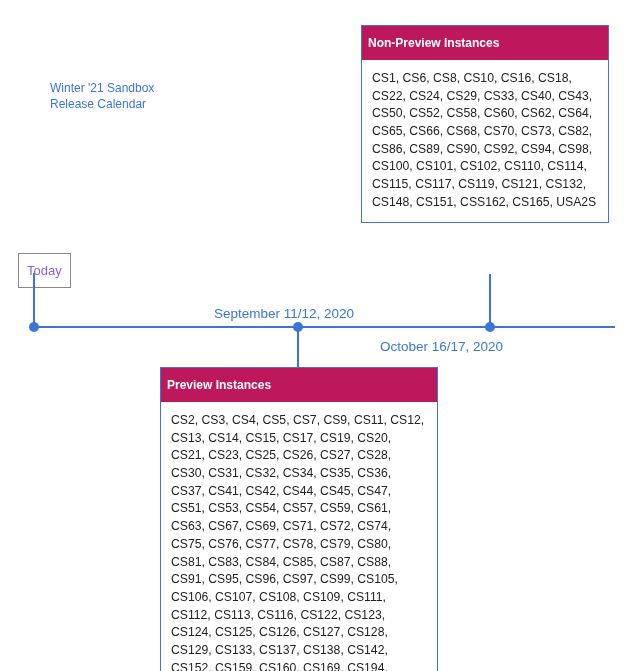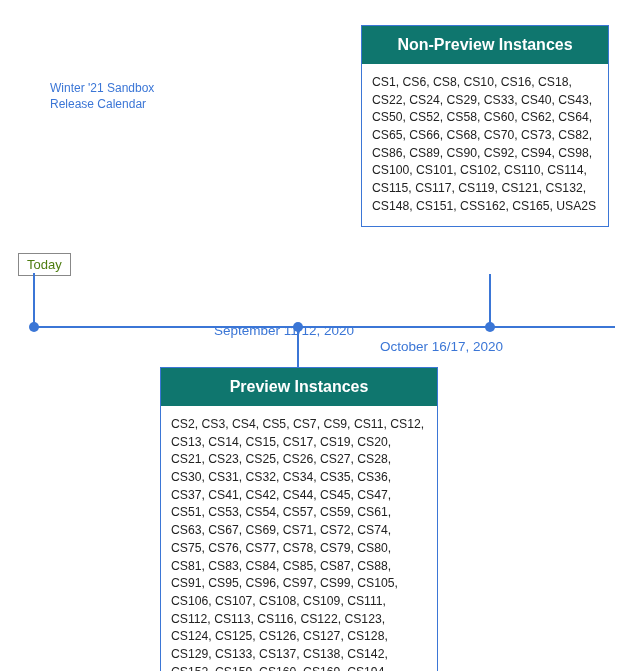--- a/index.html
+++ b/index.html
@@ -26,23 +26,23 @@
     font-size: 12px;
     line-height: 1.35;
     font-weight: 400;
   }
   .today {
     position: absolute;
     left: 18px;
     top: 253px;
     border: 1px solid #888;
     background: #fff;
-    padding: 3px 8px;
+    padding: 9px 8px;
     font-size: 13px;
-    color: #4d7c0f;
+    color: #8b5cf6;
   }
   .timeline {
     position: absolute;
     left: 30px;
     top: 326px;
     width: 585px;
     height: 0;
     border-top: 2px solid #3b76d6;
   }
   .dot {
@@ -65,25 +65,24 @@
     white-space: nowrap;
   }
   .box {
     position: absolute;
     border: 1px solid #3b76d6;
     background: #fff;
     display: flex;
     flex-direction: column;
   }
   .box-header {
-    background: #0f766e;
+    background: #be185d;
     color: #fff;
-    text-align: center;
     padding: 10px 6px;
-    font-size: 16px;
+    font-size: 12px;
     font-weight: 600;
   }
   .box-body {
     padding: 10px 10px;
     font-size: 12.2px;
     line-height: 1.45;
     color: #222;
     text-align: left;
   }
 </style>
@@ -105,21 +104,21 @@
   <div class="dot" style="left:29px;"></div>
   <div class="dot" style="left:293px;"></div>
   <div class="dot" style="left:485px;"></div>
 
   <div class="box" style="left:361px; top:25px; width:248px;">
     <div class="box-header">Non-Preview Instances</div>
     <div class="box-body" id="nonpreview-body">CS1, CS6, CS8, CS10, CS16, CS18, CS22, CS24, CS29, CS33, CS40, CS43, CS50, CS52, CS58, CS60, CS62, CS64, CS65, CS66, CS68, CS70, CS73, CS82, CS86, CS89, CS90, CS92, CS94, CS98, CS100, CS101, CS102, CS110, CS114, CS115, CS117, CS119, CS121, CS132, CS148, CS151, CSS162, CS165, USA2S</div>
   </div>
   <div class="connector" style="left:489px; top:274px; height:52px;"></div>
 
-  <div class="date-label" style="left:214px; top:306px;margin-top:17px;">September 11/12, 2020</div>
+  <div class="date-label" style="left:214px; top:306px;">September 11/12, 2020</div>
   <div class="date-label" style="left:380px; top:339px;">October 16/17, 2020</div>
 
   <div class="connector" style="left:297px; top:327px; height:40px;"></div>
   <div class="box" style="left:160px; top:367px; width:278px;">
     <div class="box-header">Preview Instances</div>
     <div class="box-body" id="preview-body">CS2, CS3, CS4, CS5, CS7, CS9, CS11, CS12, CS13, CS14, CS15, CS17, CS19, CS20, CS21, CS23, CS25, CS26, CS27, CS28, CS30, CS31, CS32, CS34, CS35, CS36, CS37, CS41, CS42, CS44, CS45, CS47, CS51, CS53, CS54, CS57, CS59, CS61, CS63, CS67, CS69, CS71, CS72, CS74, CS75, CS76, CS77, CS78, CS79, CS80, CS81, CS83, CS84, CS85, CS87, CS88, CS91, CS95, CS96, CS97, CS99, CS105, CS106, CS107, CS108, CS109, CS111, CS112, CS113, CS116, CS122, CS123, CS124, CS125, CS126, CS127, CS128, CS129, CS133, CS137, CS138, CS142, CS152, CS159, CS160, CS169, CS194, CS195, CS196, CS198</div>
   </div>
 
 </div>
 

